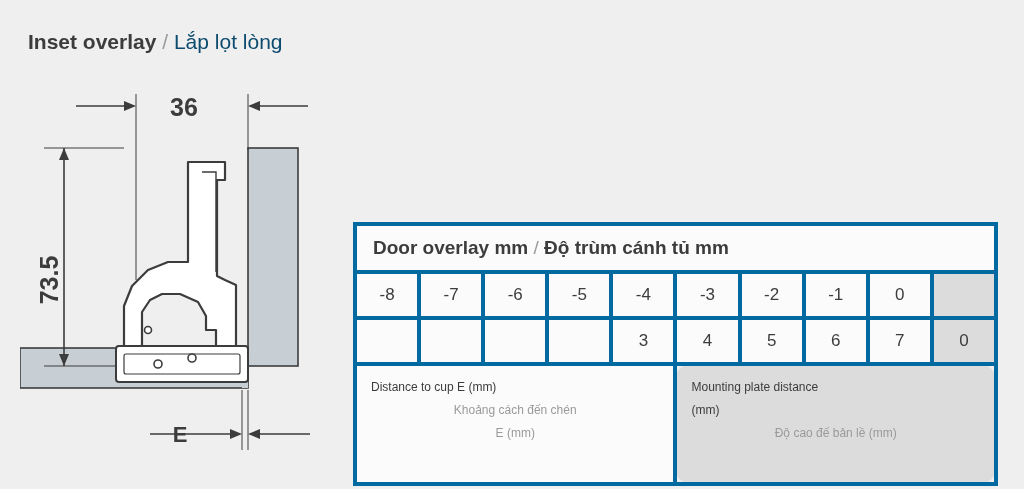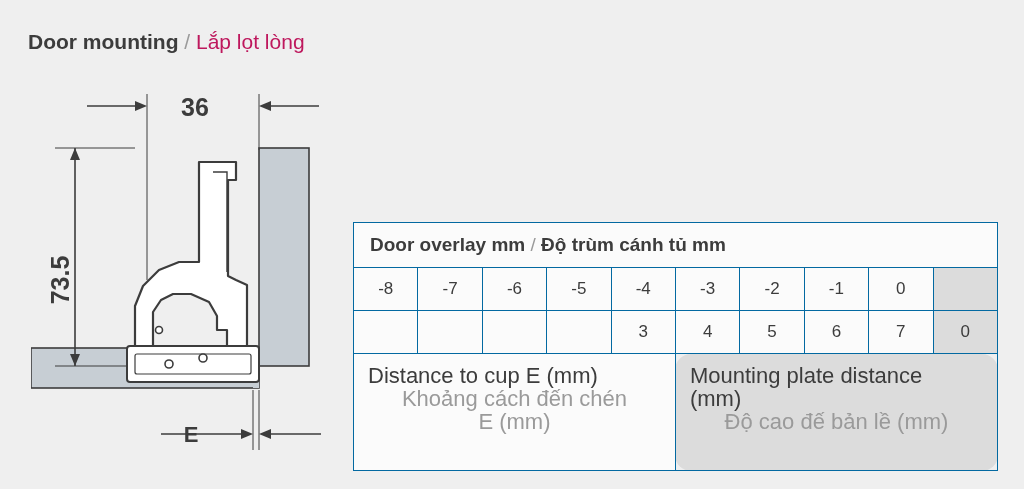--- a/index.html
+++ b/index.html
@@ -26,49 +26,49 @@
   }
   #title .strong {
     color: #3c3c3c;
     font-weight: bold;
   }
   #title .sep {
     color: #9a9a9a;
     font-weight: normal;
   }
   #title .vn {
-    color: #be185d;
+    color: #0c4a6e;
     font-weight: normal;
     margin-top: 35px;
   }
 
   
   #drawing {
     position: absolute;
-    left: 31px;
+    left: 20px;
     top: 80px;
     width: 330px;
     height: 390px;
   }
   #drawing svg { display: block; }
 
   
   #table-wrap {
     position: absolute;
     left: 353px;
     top: 222px;
     width: 645px;
   }
   table.overlay-table {
     border-collapse: collapse;
     width: 645px;
     table-layout: fixed;
   }
   table.overlay-table td {
-    border: 1px solid #0369a1;
+    border: 4px solid #0369a1;
     background: #fbfbfb;
     padding: 0;
     text-align: center;
     vertical-align: middle;
     color: #3c3c3c;
   }
   .hdr-cell {
     height: 44px;
     font-size: 19px;
     font-weight: bold;
@@ -90,32 +90,32 @@
   .shaded {
     background: #dcdcdc !important;
   }
   .empty-cell { background: #fbfbfb !important; }
 
   .foot-cell {
     height: 96px;
     text-align: left !important;
     padding: 10px 14px !important;
     vertical-align: top !important;
-    font-size: 22px;
+    font-size: 12px;
     line-height: 23px;
   }
   .foot-cell .en { color: #3c3c3c; display: block; }
   .foot-cell .vn { color: #9a9a9a; display: block; text-align: center; }
   .foot-shaded { background: #dcdcdc !important; border-radius: 16px; }
 </style>
 </head>
 <body>
 
 <div id="title">
-  <span class="strong">Door mounting</span><span class="sep"> / </span><span class="vn">Lắp lọt lòng</span>
+  <span class="strong">Inset overlay</span><span class="sep"> / </span><span class="vn">Lắp lọt lòng</span>
 </div>
 
 <div id="drawing">
   <svg width="330" height="390" viewBox="0 0 330 390" xmlns="http://www.w3.org/2000/svg">
 
     <rect x="228" y="68" width="50" height="218" fill="#c7ced4" stroke="#3c3c3c" stroke-width="1.6"></rect>
 
     <rect x="0" y="268" width="228" height="40" fill="#c7ced4" stroke="#3c3c3c" stroke-width="1.6"></rect>
 
     <rect x="222" y="268" width="6" height="40" fill="#c7ced4" stroke="none"></rect>

